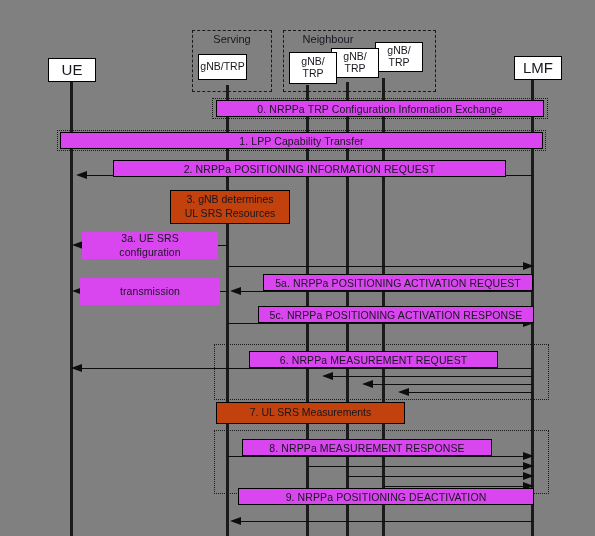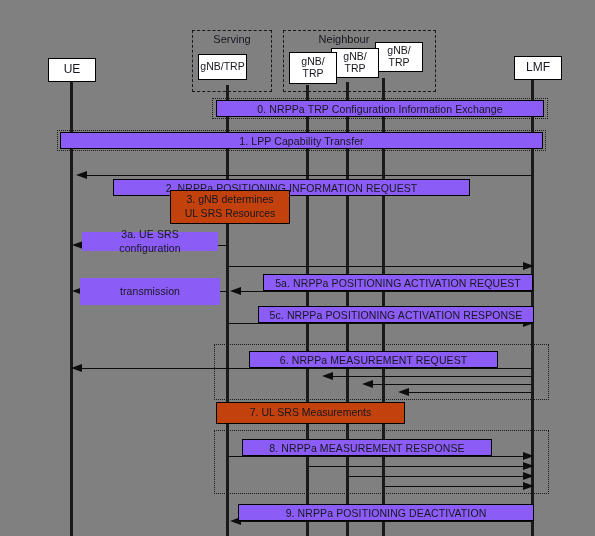--- a/index.html
+++ b/index.html
@@ -29,21 +29,21 @@
   
   .actor-box {
     position: absolute;
     background: #ffffff;
     border: 1px solid #000000;
     box-sizing: border-box;
     display: flex;
     align-items: center;
     justify-content: center;
     text-align: center;
-    font-size: 12px;
+    font-size: 15px;
     color: #17171f;
     line-height: 1.1;
   }
   .actor-box.small {
     font-size: 10.5px;
   }
 
   
   .group-frame {
     position: absolute;
@@ -54,21 +54,21 @@
     position: absolute;
     font-size: 11px;
     color: #17171f;
     text-align: center;
     white-space: nowrap;
   }
 
   
   .msg-plate {
     position: absolute;
-    background: #8b5cf6;
+    background: #d946ef;
     border: 1px solid #000000;
     box-sizing: border-box;
     display: flex;
     align-items: center;
     justify-content: center;
     font-size: 10.5px;
     color: #17171f;
     white-space: nowrap;
     letter-spacing: 0.1px;
   }
@@ -123,21 +123,21 @@
 </style>
 </head>
 <body>
 
 <div id="diagram">
 
   <div class="group-frame" style="left:192px; top:30px; width:80px; height:62px;"></div>
   <div class="group-title" style="left:192px; top:33px; width:80px;">Serving</div>
 
   <div class="group-frame" style="left:283px; top:30px; width:153px; height:62px;"></div>
-  <div class="group-title" style="left:283px; top:33px; width:122px;">Neighbour</div>
+  <div class="group-title" style="left:267px; top:33px; width:122px;">Neighbour</div>
 
   <div class="lifeline" style="left:70px;  top:75px;  height:461px;"></div>
   <div class="lifeline" style="left:226px; top:85px;  height:451px;"></div>
   <div class="lifeline" style="left:306px; top:85px;  height:451px;"></div>
   <div class="lifeline" style="left:346px; top:82px;  height:454px;"></div>
   <div class="lifeline" style="left:382px; top:78px;  height:458px;"></div>
   <div class="lifeline" style="left:531px; top:77px;  height:459px;"></div>
 
   <div class="actor-box" style="left:48px; top:58px; width:48px; height:24px;">
     <span>UE</span>
@@ -166,32 +166,32 @@
     <span>0. NRPPa TRP Configuration Information Exchange</span>
   </div>
 
   <div class="dotted-wrap" style="left:57px; top:130px; width:489px; height:21px;"></div>
   <div class="msg-plate" style="left:60px; top:132px; width:483px; height:17px;">
     <span>1. LPP Capability Transfer</span>
   </div>
 
   <div class="arrow-line" style="left:82px; top:175px; width:450px;"></div>
   <div class="arrow-head left" style="left:76px; top:171px;"></div>
-  <div class="msg-plate" style="left:113px; top:160px; width:357px; height:17px;margin-top:19px;">
+  <div class="msg-plate" style="left:113px; top:160px; width:393px; height:17px;">
     <span>2. NRPPa POSITIONING INFORMATION REQUEST</span>
   </div>
 
   <div class="proc-box" style="left:170px; top:190px; width:120px; height:34px;">
     <span>3. gNB determines</span>
     <span>UL SRS Resources</span>
   </div>
 
   <div class="arrow-line" style="left:78px; top:245px; width:150px;"></div>
   <div class="arrow-head left" style="left:72px; top:241px;"></div>
-  <div class="msg-plate noborder two-line" style="left:82px; top:232px; width:136px; height:19px;">
+  <div class="msg-plate noborder two-line" style="left:82px; top:232px; width:136px; height:27px;">
     <span>3a. UE SRS</span>
     <span>configuration</span>
   </div>
 
   <div class="arrow-line" style="left:228px; top:266px; width:297px;"></div>
   <div class="arrow-head right" style="left:523px; top:262px;"></div>
 
   <div class="arrow-line" style="left:78px; top:291px; width:150px;"></div>
   <div class="arrow-head left" style="left:72px; top:287px;"></div>
   <div class="msg-plate noborder two-line" style="left:80px; top:278px; width:140px; height:27px;">
@@ -245,17 +245,17 @@
 
   <div class="arrow-line" style="left:384px; top:486px; width:141px;"></div>
   <div class="arrow-head right" style="left:523px; top:482px;"></div>
 
   <div class="msg-plate" style="left:242px; top:439px; width:250px; height:17px;">
     <span>8. NRPPa MEASUREMENT RESPONSE</span>
   </div>
 
   <div class="arrow-line" style="left:236px; top:521px; width:296px;"></div>
   <div class="arrow-head left" style="left:230px; top:517px;"></div>
-  <div class="msg-plate" style="left:238px; top:504px; width:296px; height:17px;">
+  <div class="msg-plate" style="left:238px; top:488px; width:296px; height:17px;">
     <span>9. NRPPa POSITIONING DEACTIVATION</span>
   </div>
 
 </div>
 
 </body></html>

